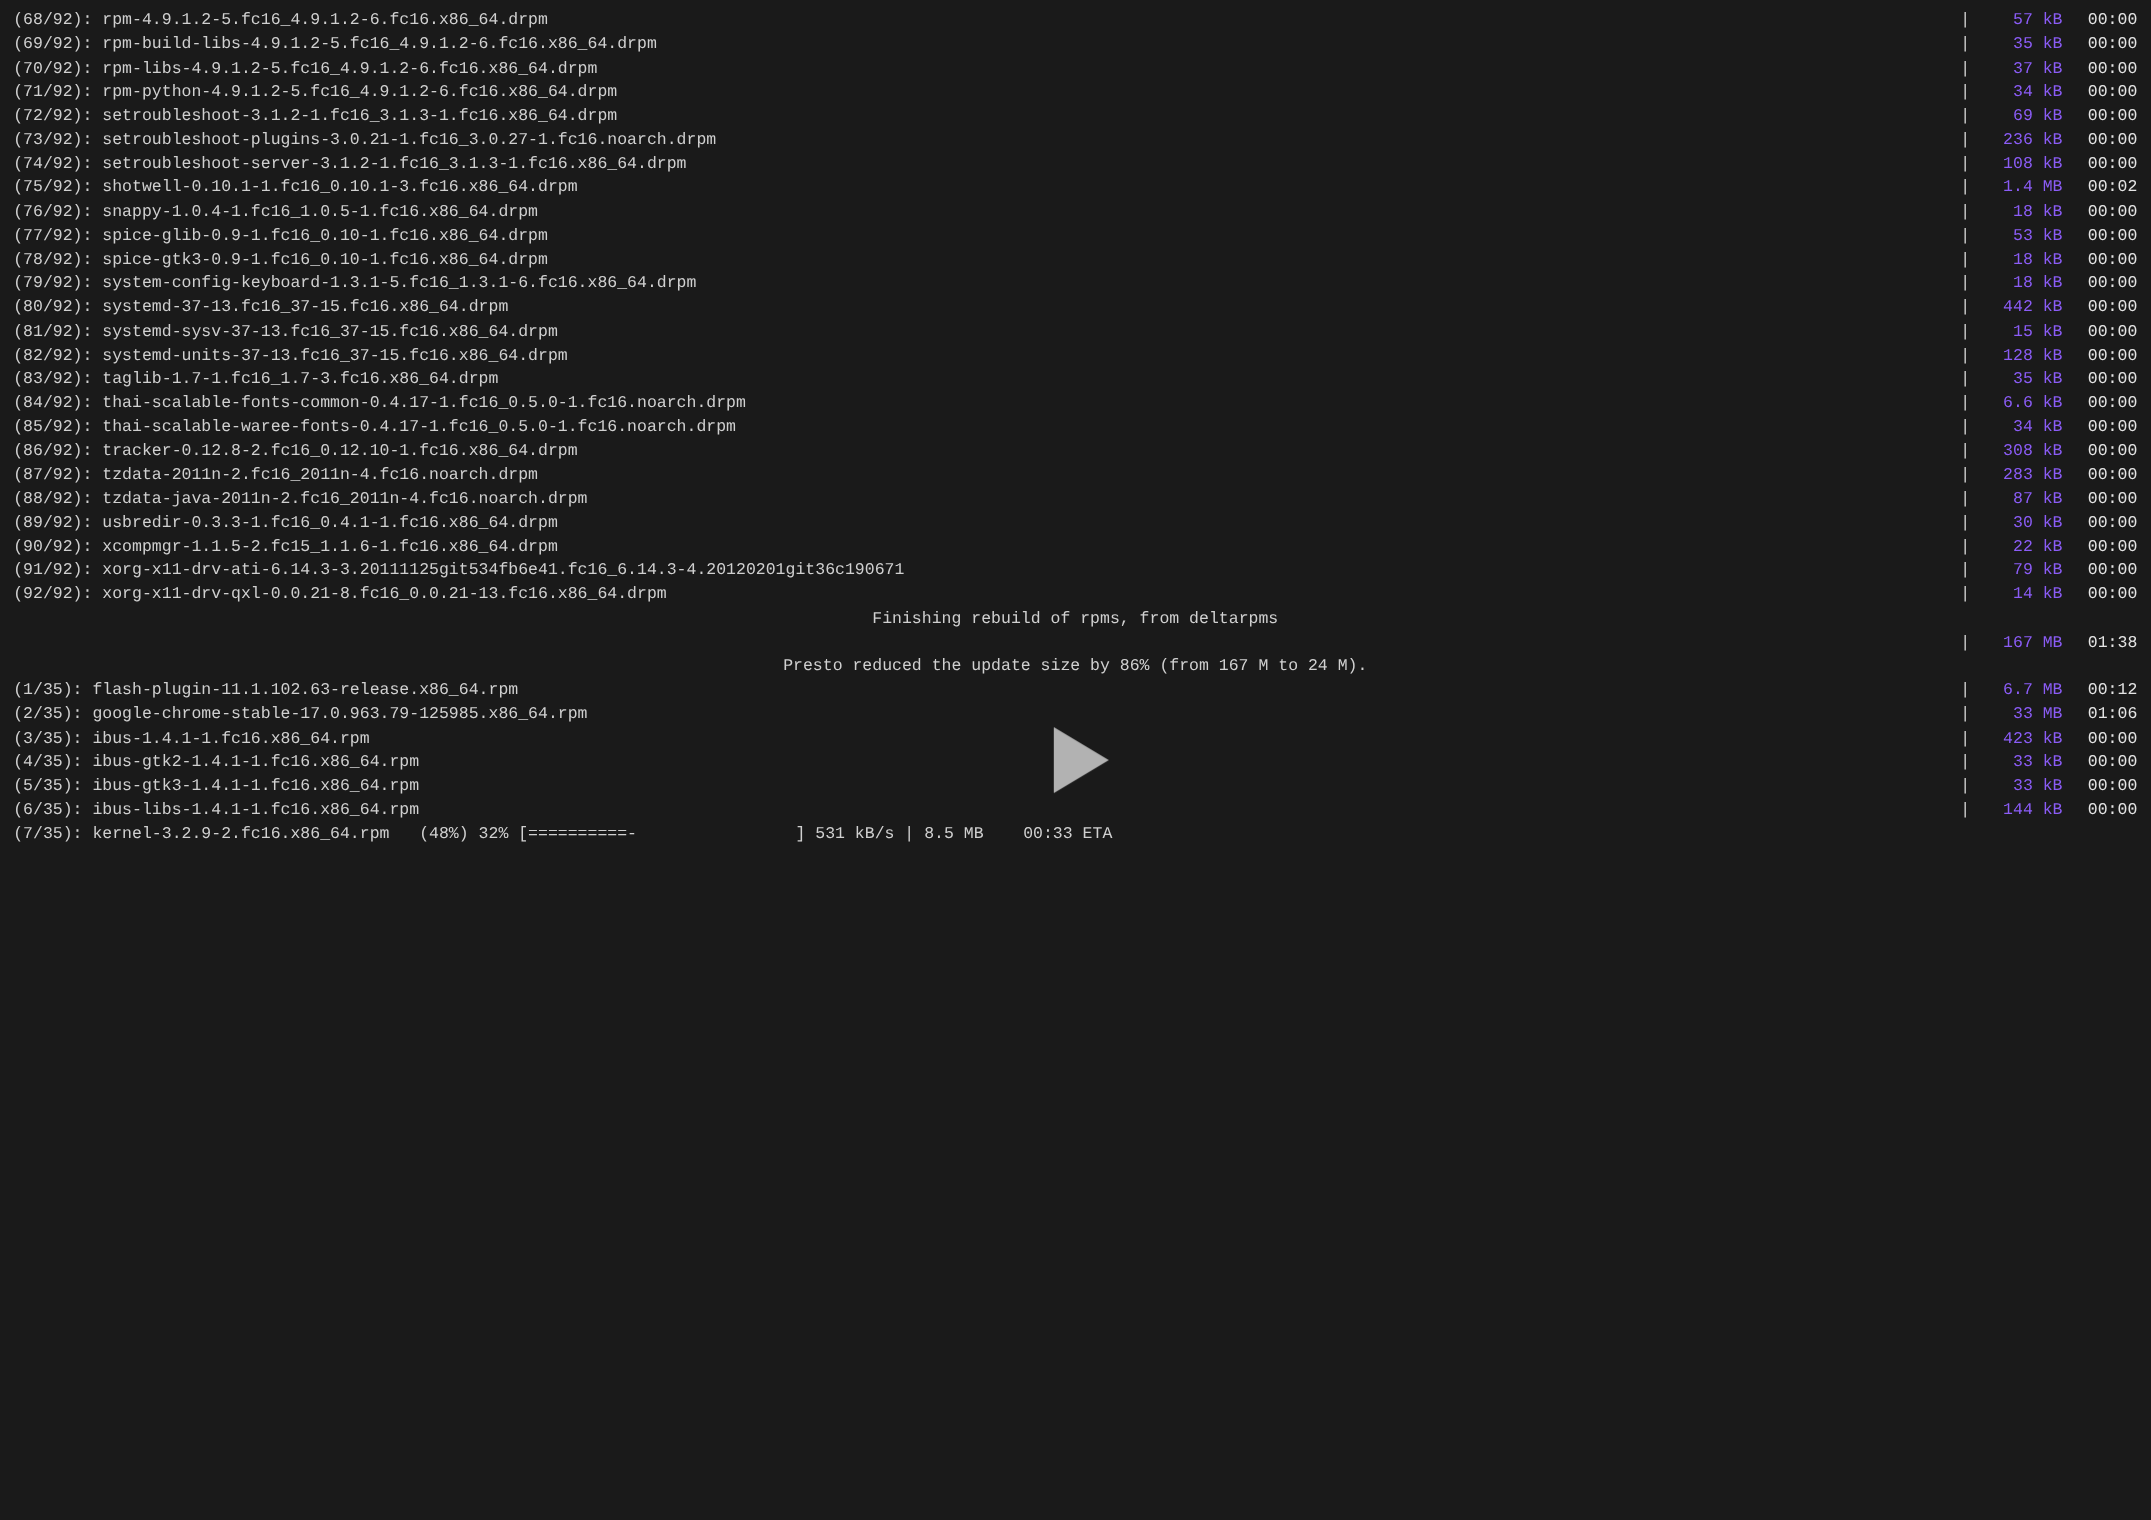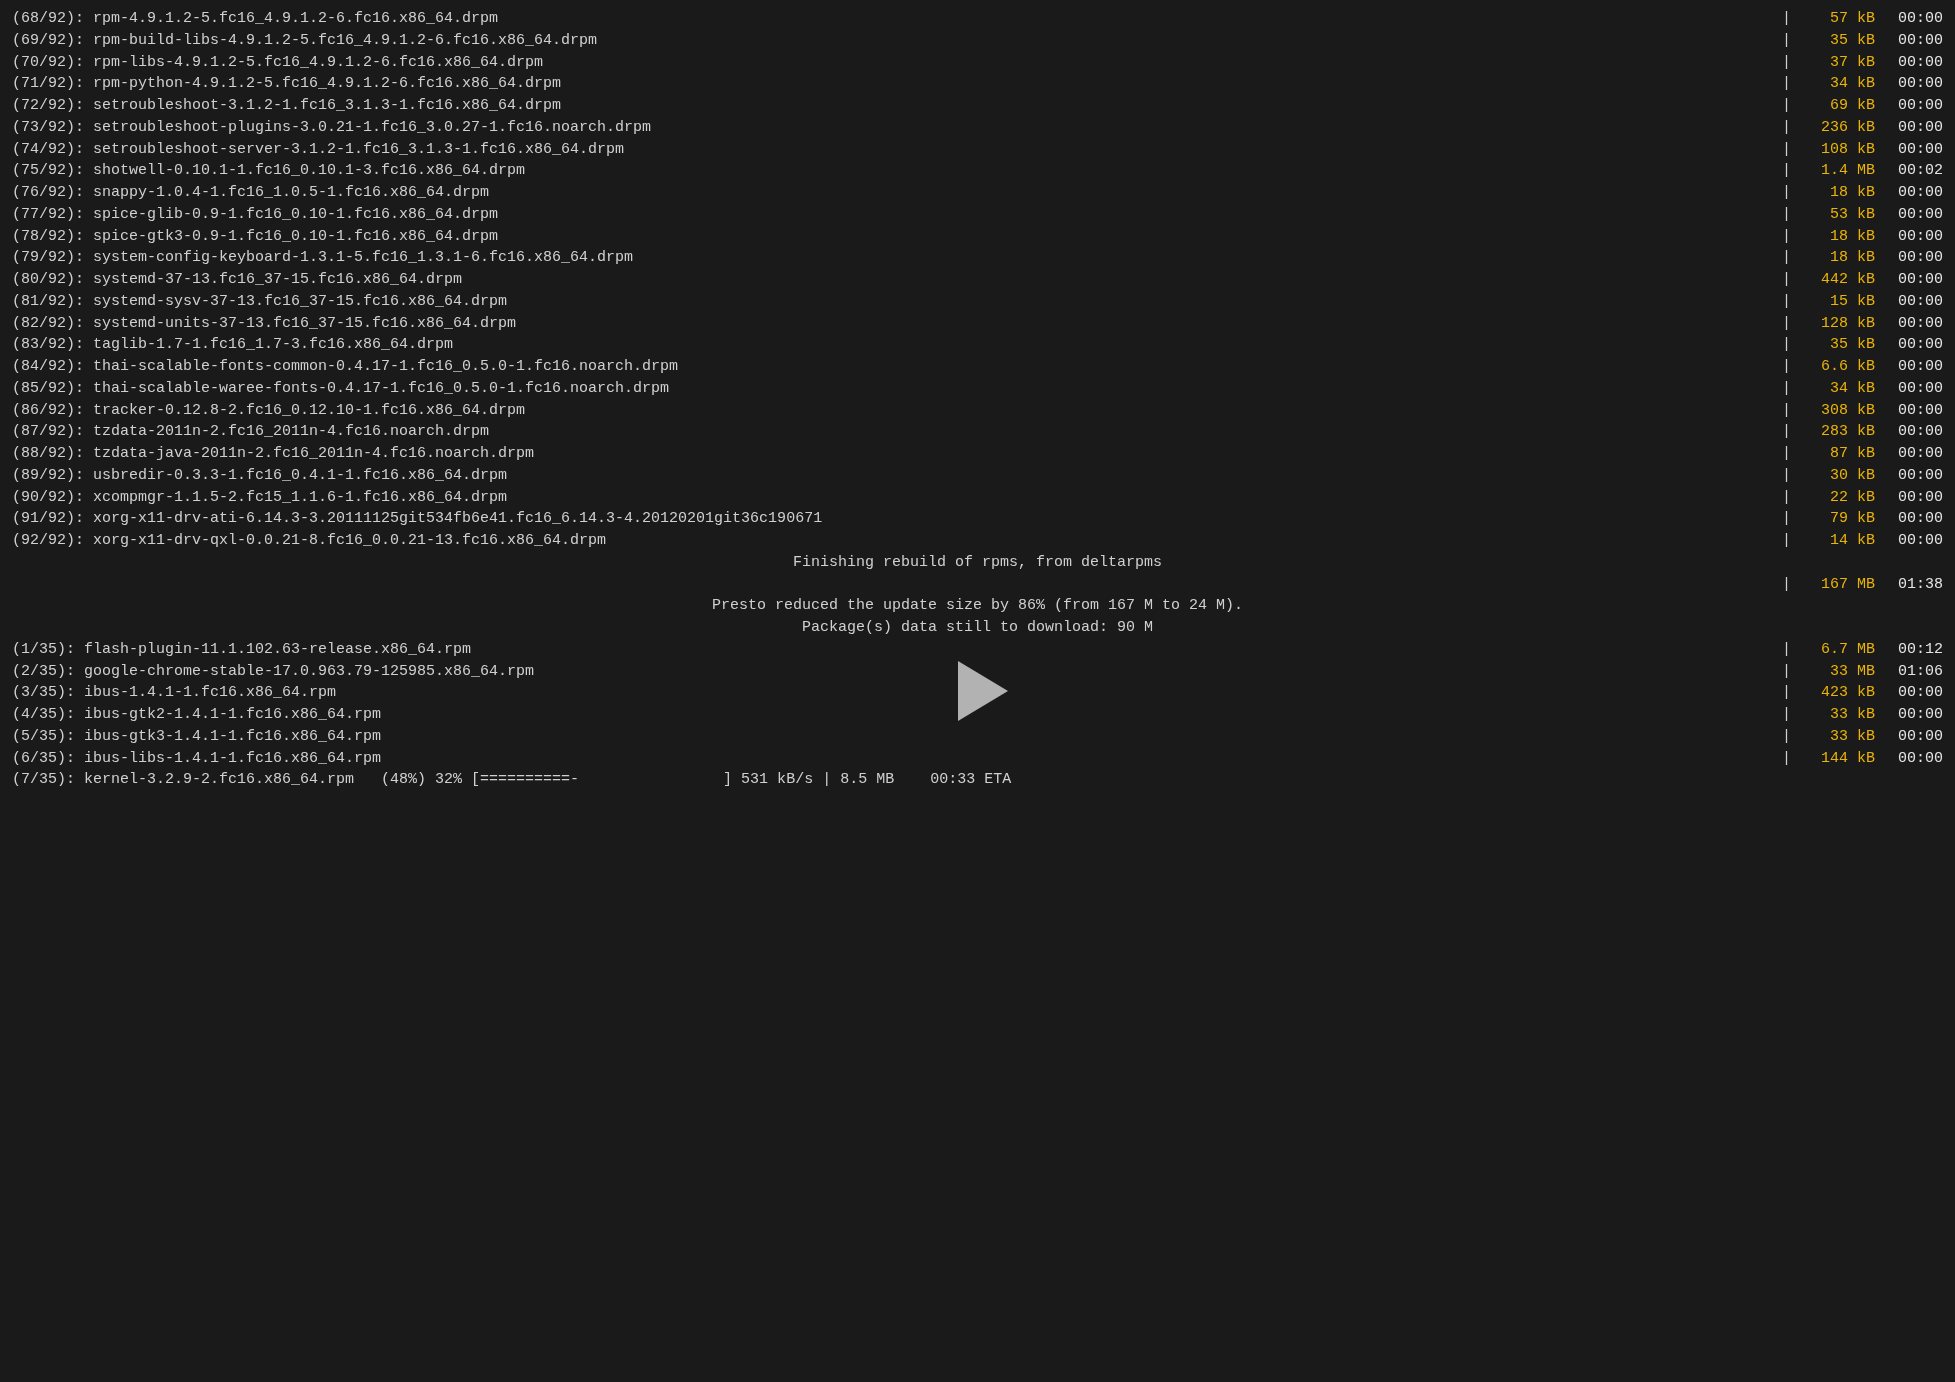--- a/index.html
+++ b/index.html
@@ -29,21 +29,21 @@
       flex: 1;
       color: #d0d0d0;
     }
     .line-separator {
       color: #d0d0d0;
       margin: 0 4px;
     }
     .line-size {
       min-width: 80px;
       text-align: right;
-      color: #eab308;
+      color: #8b5cf6;
     }
     .line-time {
       min-width: 60px;
       text-align: right;
       color: #e5e5e5;
       margin-left: 8px;
     }
     .info-line {
       white-space: pre;
       color: #d0d0d0;
@@ -94,21 +94,20 @@
     <div class="line"><span class="line-text">(86/92): tracker-0.12.8-2.fc16_0.12.10-1.fc16.x86_64.drpm</span><span class="line-separator">|</span><span class="line-size">308 kB</span><span class="line-time">00:00</span></div>
     <div class="line"><span class="line-text">(87/92): tzdata-2011n-2.fc16_2011n-4.fc16.noarch.drpm</span><span class="line-separator">|</span><span class="line-size">283 kB</span><span class="line-time">00:00</span></div>
     <div class="line"><span class="line-text">(88/92): tzdata-java-2011n-2.fc16_2011n-4.fc16.noarch.drpm</span><span class="line-separator">|</span><span class="line-size">87 kB</span><span class="line-time">00:00</span></div>
     <div class="line"><span class="line-text">(89/92): usbredir-0.3.3-1.fc16_0.4.1-1.fc16.x86_64.drpm</span><span class="line-separator">|</span><span class="line-size">30 kB</span><span class="line-time">00:00</span></div>
     <div class="line"><span class="line-text">(90/92): xcompmgr-1.1.5-2.fc15_1.1.6-1.fc16.x86_64.drpm</span><span class="line-separator">|</span><span class="line-size">22 kB</span><span class="line-time">00:00</span></div>
     <div class="line"><span class="line-text">(91/92): xorg-x11-drv-ati-6.14.3-3.20111125git534fb6e41.fc16_6.14.3-4.20120201git36c190671</span><span class="line-separator">|</span><span class="line-size">79 kB</span><span class="line-time">00:00</span></div>
     <div class="line"><span class="line-text">(92/92): xorg-x11-drv-qxl-0.0.21-8.fc16_0.0.21-13.fc16.x86_64.drpm</span><span class="line-separator">|</span><span class="line-size">14 kB</span><span class="line-time">00:00</span></div>
     <div class="info-line">Finishing rebuild of rpms, from deltarpms</div>
     <div class="line"><span class="line-text"><locally rebuilding="" deltarpms=""></locally></span><span class="line-separator">|</span><span class="line-size">167 MB</span><span class="line-time">01:38</span></div>
     <div class="info-line">Presto reduced the update size by 86% (from 167 M to 24 M).</div>
-    <div class="info-line">Package(s) data still to download: 90 M</div>
     <div class="line"><span class="line-text">(1/35): flash-plugin-11.1.102.63-release.x86_64.rpm</span><span class="line-separator">|</span><span class="line-size">6.7 MB</span><span class="line-time">00:12</span></div>
     <div class="line"><span class="line-text">(2/35): google-chrome-stable-17.0.963.79-125985.x86_64.rpm</span><span class="line-separator">|</span><span class="line-size">33 MB</span><span class="line-time">01:06</span></div>
     <div class="line"><span class="line-text">(3/35): ibus-1.4.1-1.fc16.x86_64.rpm</span><span class="line-separator">|</span><span class="line-size">423 kB</span><span class="line-time">00:00</span></div>
     <div class="line"><span class="line-text">(4/35): ibus-gtk2-1.4.1-1.fc16.x86_64.rpm</span><span class="line-separator">|</span><span class="line-size">33 kB</span><span class="line-time">00:00</span></div>
     <div class="line"><span class="line-text">(5/35): ibus-gtk3-1.4.1-1.fc16.x86_64.rpm</span><span class="line-separator">|</span><span class="line-size">33 kB</span><span class="line-time">00:00</span></div>
     <div class="line"><span class="line-text">(6/35): ibus-libs-1.4.1-1.fc16.x86_64.rpm</span><span class="line-separator">|</span><span class="line-size">144 kB</span><span class="line-time">00:00</span></div>
     <div class="progress-line">(7/35): kernel-3.2.9-2.fc16.x86_64.rpm   (48%) 32% [==========-                ] 531 kB/s | 8.5 MB    00:33 ETA</div>
   </div>
 
 <div class="play-icon-overlay">

